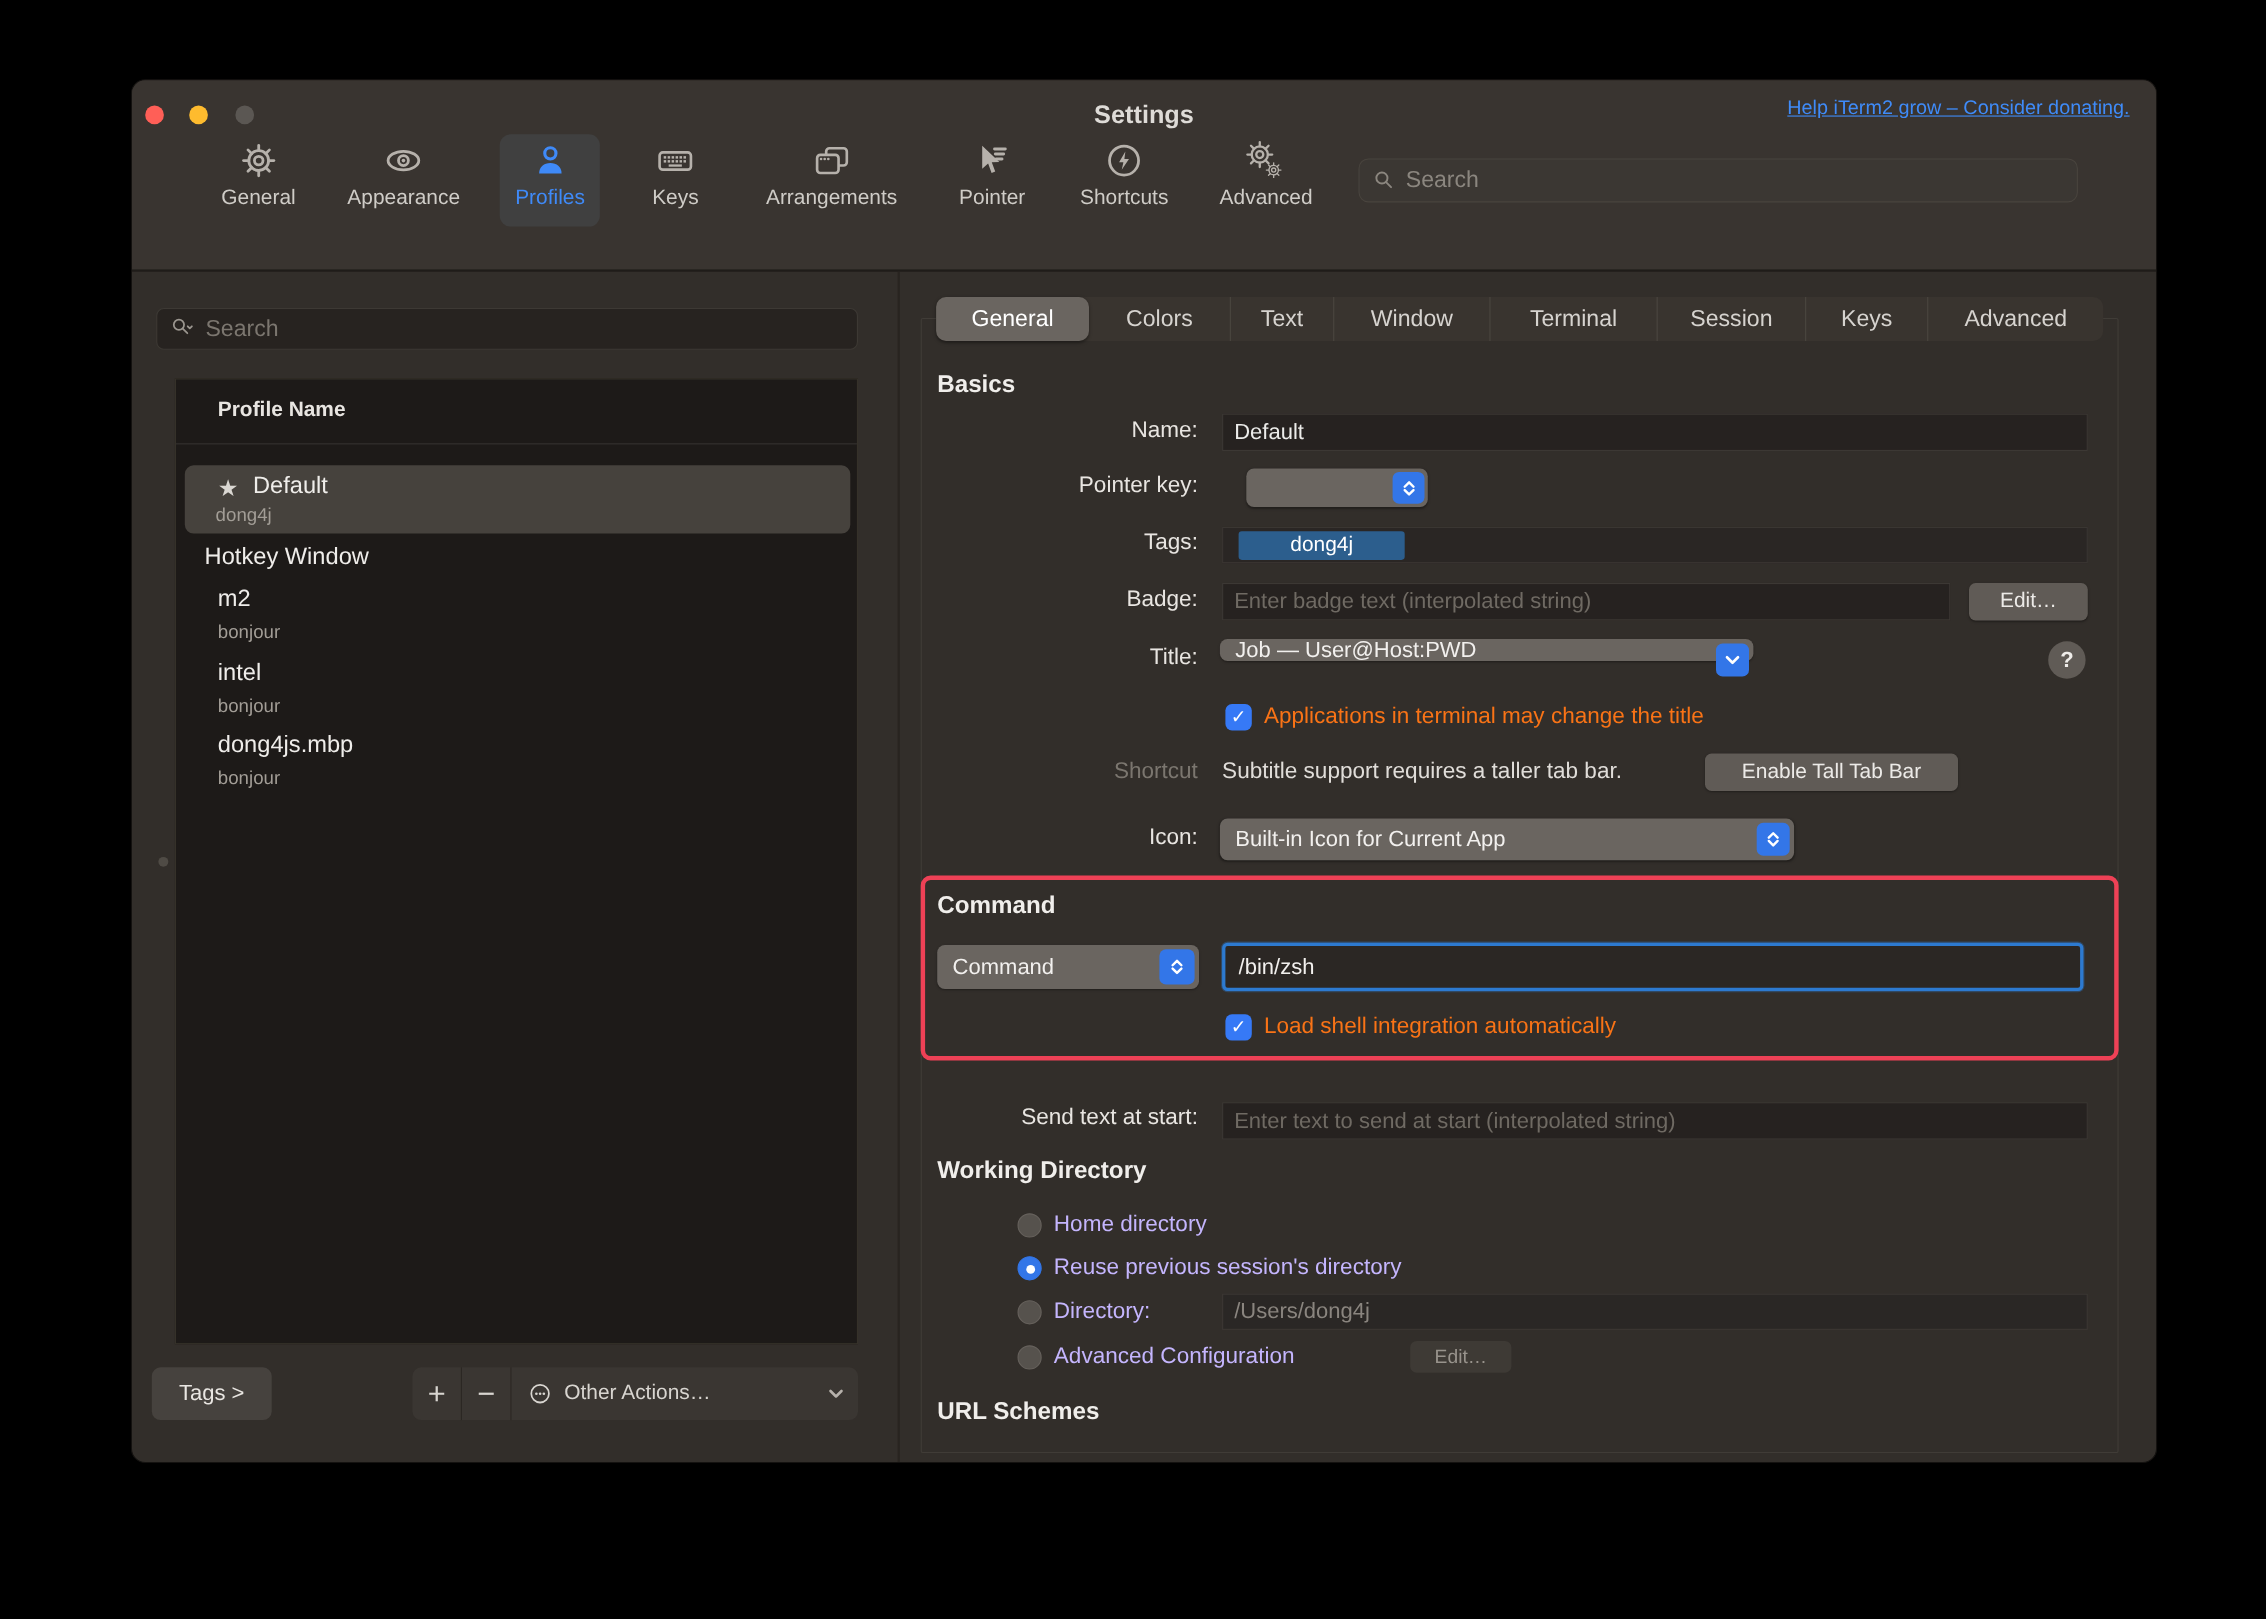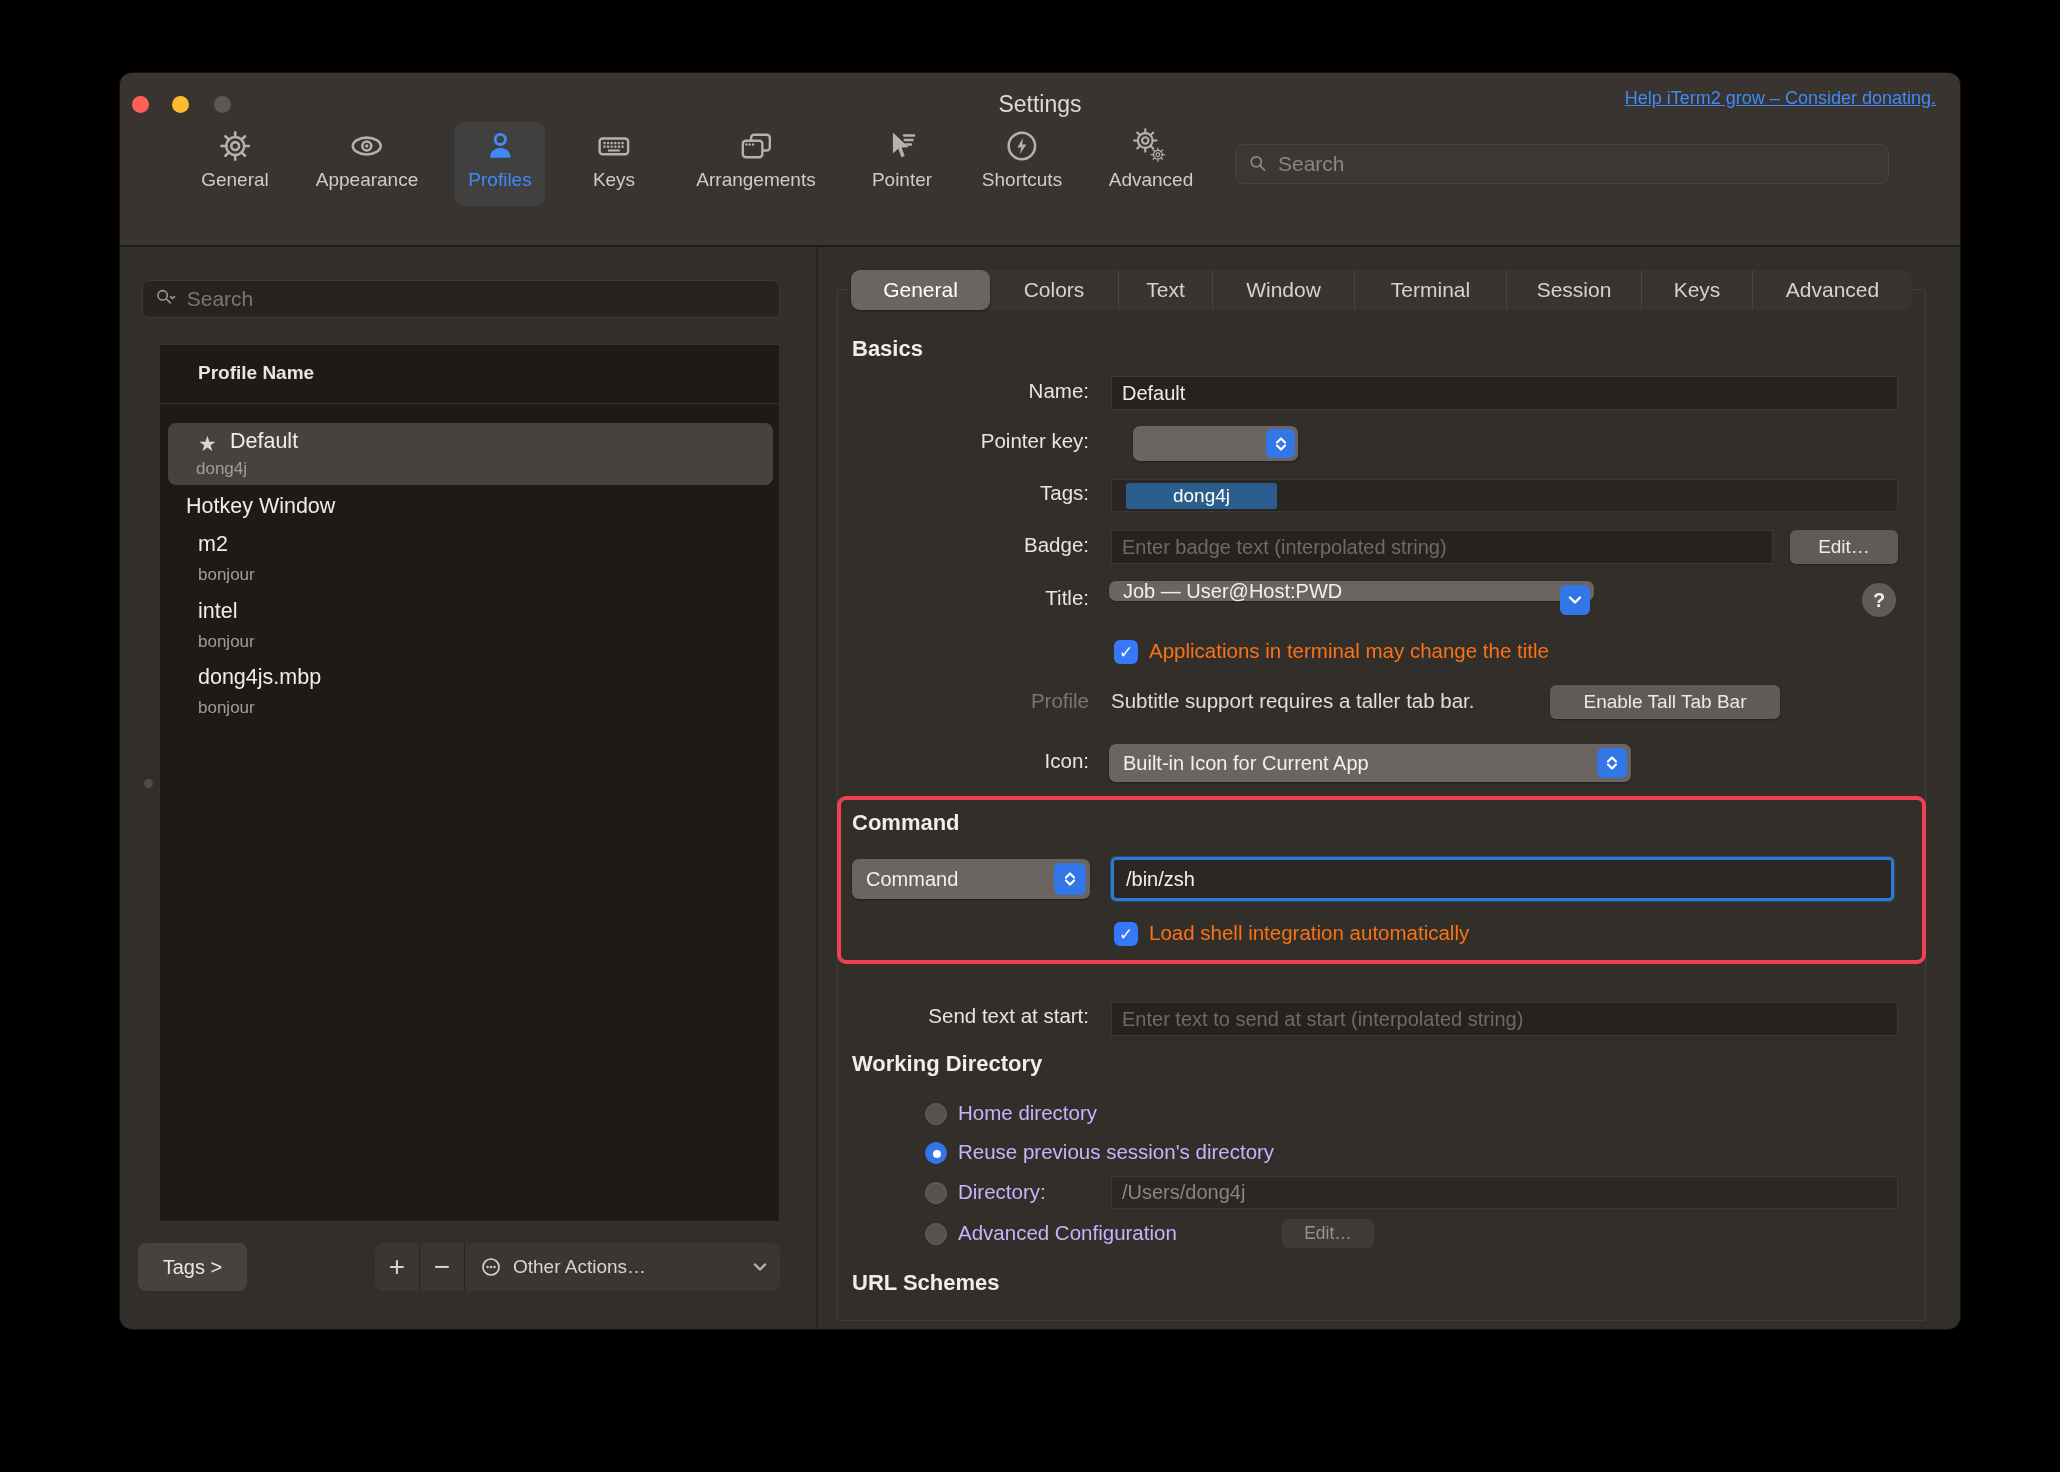--- a/index.html
+++ b/index.html
@@ -11,21 +11,21 @@
   .titlebar-zone { position:absolute; top:0; left:0; width:100%; height:172px; background:#393430; }
   .toolbar-divider { position:absolute; top:172px; left:0; width:100%; height:2px; background:#1f1c19; }
   .v-divider { position:absolute; left:696px; top:174px; width:2px; height:1084px; background:#282420; }
   .pane-dot { position:absolute; left:24px; top:706px; width:9px; height:9px; border-radius:50%; background:#4f4b45; }
 
   
   .tl { position:absolute; top:23px; width:17px; height:17px; border-radius:50%; }
   .tl.red{ left:12px; background:#ff5f57; } .tl.yellow{ left:52px; background:#febb2e; } .tl.gray{ left:94px; background:#5b5753; }
 
   .win-title { position:absolute; top:18px; left:0; width:100%; text-align:center;
-    font-size:23px; font-weight:normal; color:#dedbd7; }
+    font-size:23px; font-weight:bold; color:#dedbd7; }
   .help-link { position:absolute; top:15px; right:24px; font-size:18px; color:#3f8bf8;
     text-decoration:underline; cursor:pointer; }
 
   
   .tb-item { position:absolute; top:49px; height:84px; display:flex; flex-direction:column;
     align-items:center; justify-content:flex-start; transform:translateX(-50%);
     color:#b6b1ab; padding:6px 14px 0 14px; border-radius:10px; }
   .tb-item .tb-label { margin-top:5px; font-size:19px; color:#cfccc7; white-space:nowrap; }
   .tb-item.sel { background:#404040; color:#3f8af8; }
   .tb-item.sel .tb-label { color:#3f8af8; }
@@ -332,21 +332,21 @@
       <svg width="20" height="20" viewBox="0 0 20 20">
           <use href="#g-chevdown"></use>
         </svg>
     </span>
   </div>
   <div class="help-circle">?</div>
 
   <div class="checkbox" style="left:994px;top:567px">✓</div>
   <div class="cb-label" style="left:1029px;top:566px">Applications in terminal may change the title</div>
 
-  <div class="flabel" style="top:616px;color:#7b766f">Profile</div>
+  <div class="flabel" style="top:616px;color:#7b766f">Shortcut</div>
   <div class="note" style="left:991px;top:616px">Subtitle support requires a taller tab bar.</div>
   <div class="btn" style="left:1430px;top:612px;width:230px;height:34px">Enable Tall Tab Bar</div>
 
   <div class="flabel" style="top:676px">Icon:</div>
   <div class="popup" style="left:989px;top:671px;width:522px;height:38px">
     <span>Built-in Icon for Current App</span>
     <span class="pbtn" style="right:4px;top:4px;width:30px;height:30px">
       <svg width="14" height="16" viewBox="0 0 14 16">
           <use href="#g-updown"></use>
         </svg>

